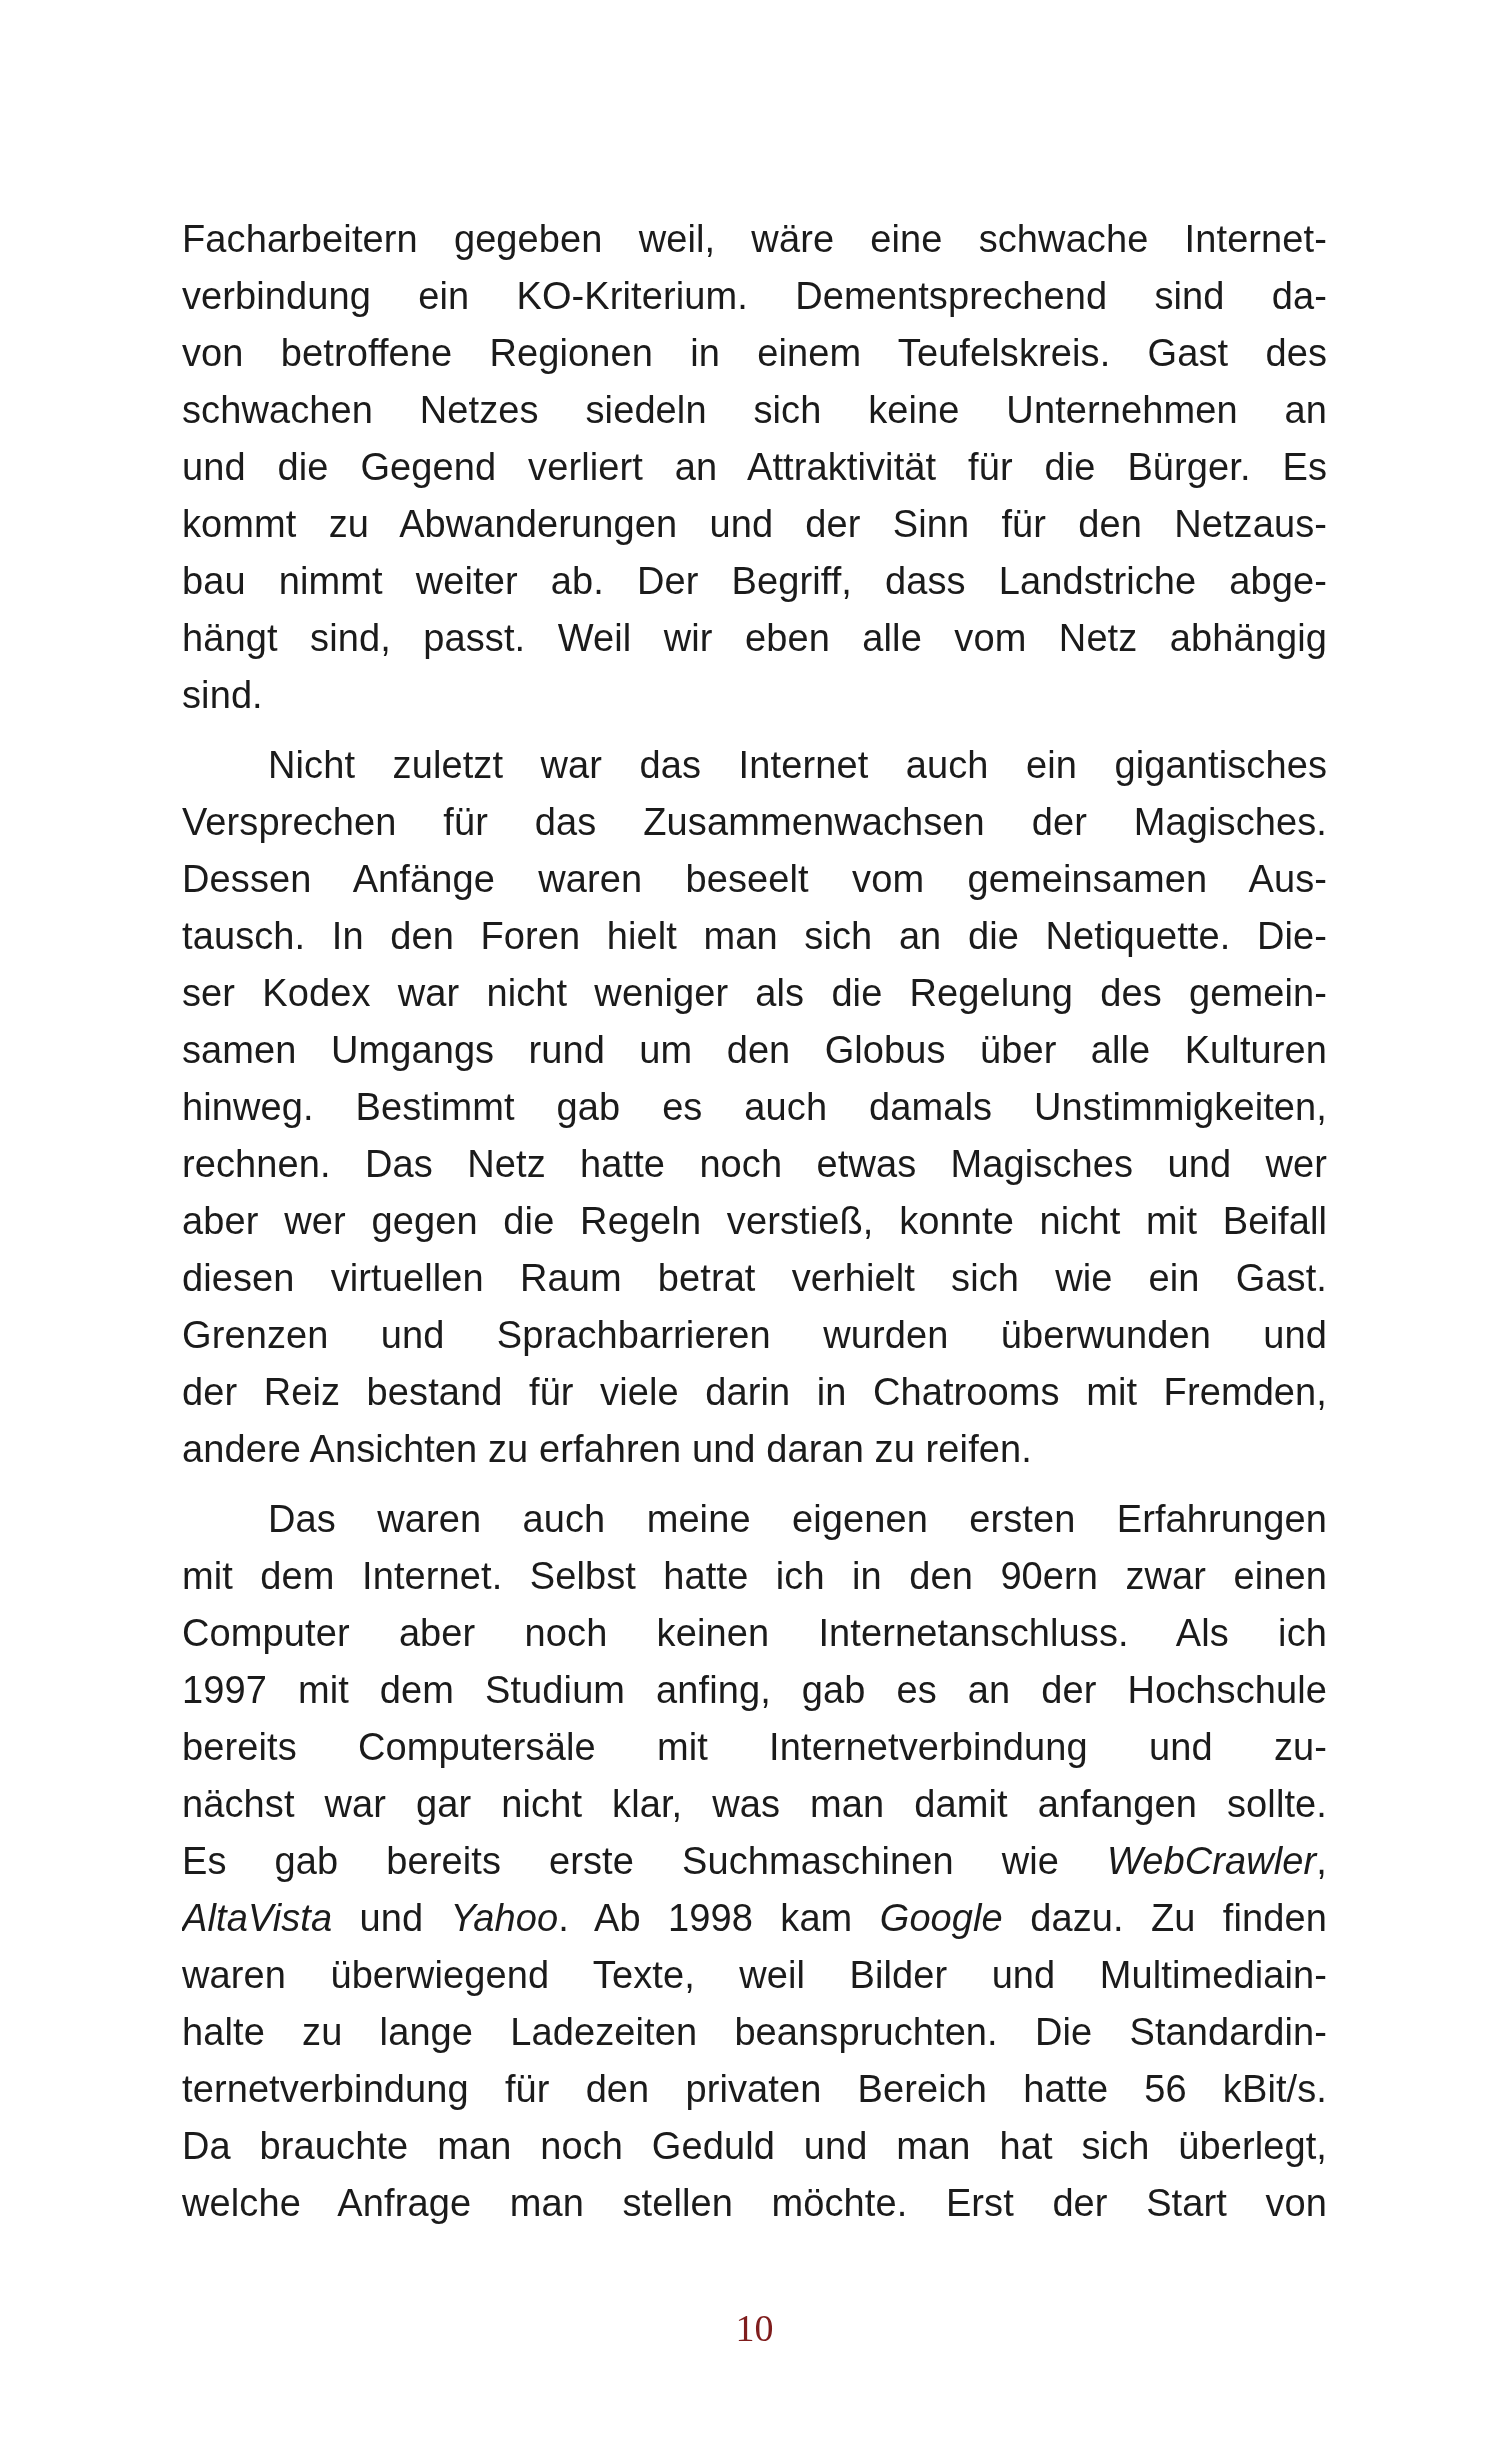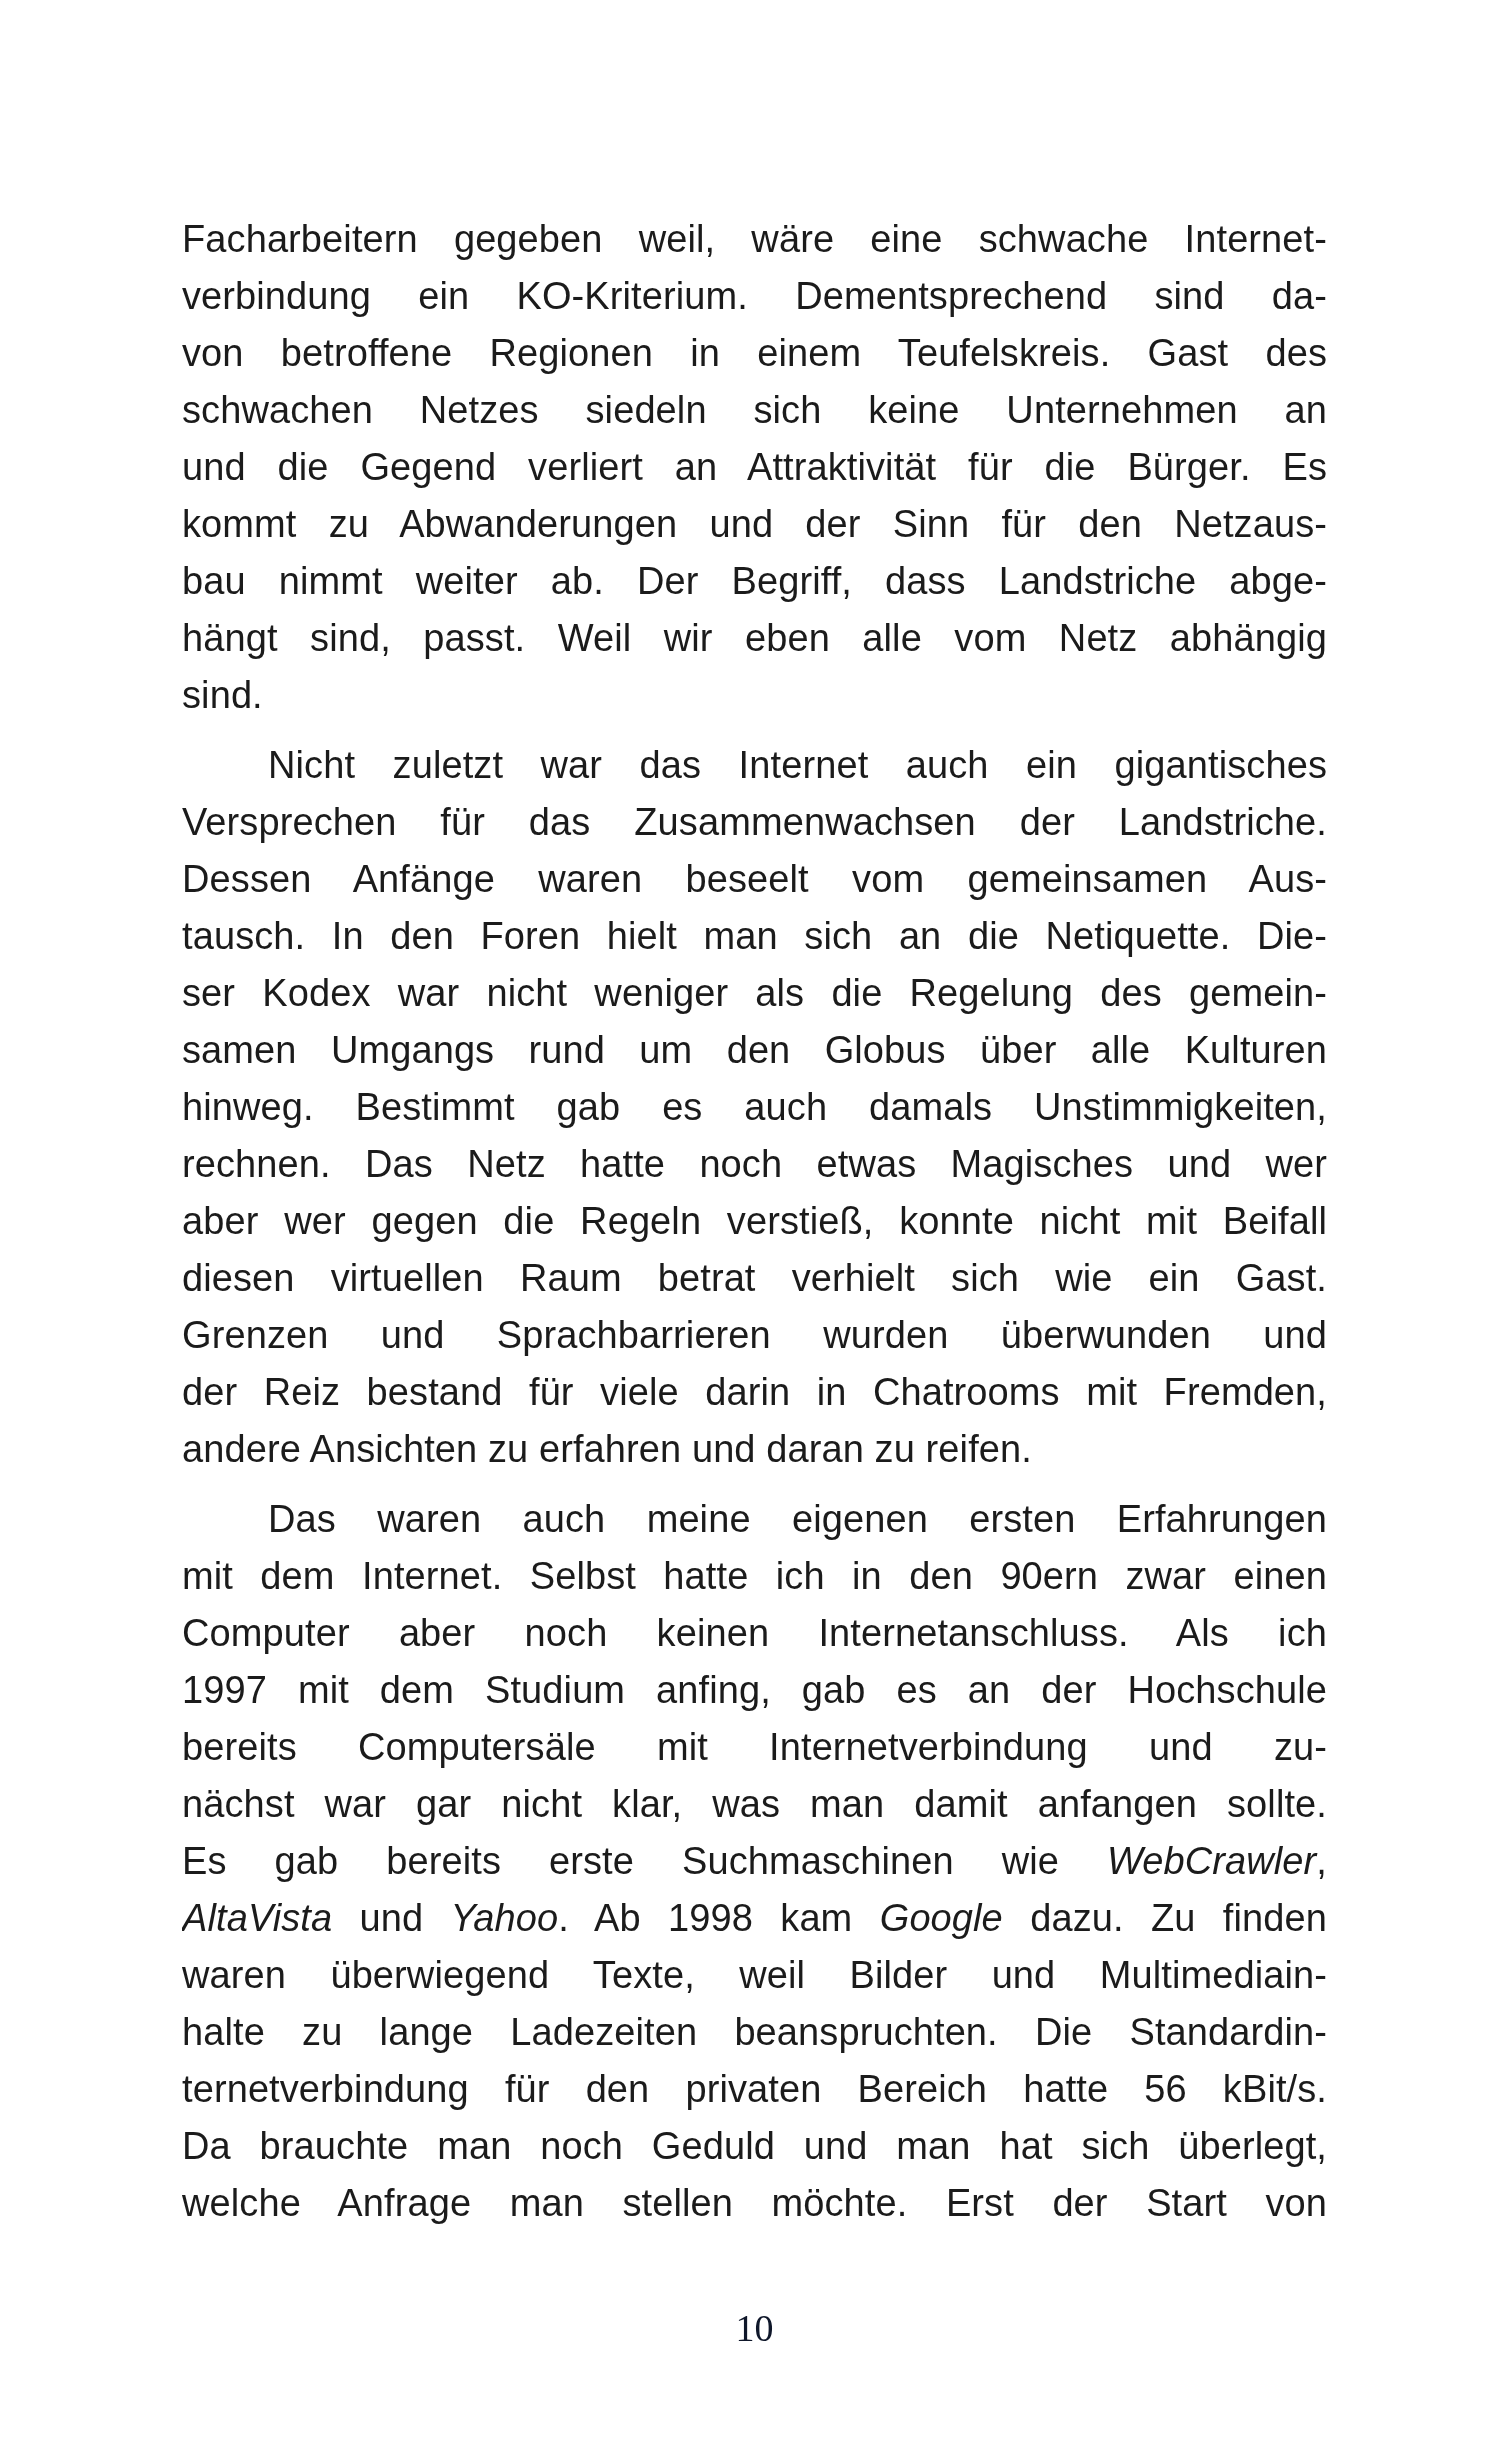--- a/index.html
+++ b/index.html
@@ -50,42 +50,42 @@
     font-style: italic;
     margin-top: 19px;
   }
   .page-number {
     margin-top: 74px;
     width: 1145px;
     margin-left: 182px;
     text-align: center;
     font-family: "Liberation Serif", serif;
     font-size: 38px;
-    color: #0f172a;
+    color: #7f1d1d;
   }
 </style>
 </head>
 <body>
 
 <div class="page">
   <div class="text-block">
       <div class="paragraph">
         <div class="line just">Facharbeitern gegeben weil, wäre eine schwache Internet-</div>
         <div class="line just">verbindung ein KO-Kriterium. Dementsprechend sind da-</div>
         <div class="line just">von betroffene Regionen in einem Teufelskreis. Gast des</div>
         <div class="line just">schwachen Netzes siedeln sich keine Unternehmen an</div>
         <div class="line just">und die Gegend verliert an Attraktivität für die Bürger. Es</div>
         <div class="line just">kommt zu Abwanderungen und der Sinn für den Netzaus-</div>
         <div class="line just">bau nimmt weiter ab. Der Begriff, dass Landstriche abge-</div>
         <div class="line just">hängt sind, passt. Weil wir eben alle vom Netz abhängig</div>
         <div class="line endline">sind.</div>
       </div>
       <div class="paragraph">
         <div class="line just indent">Nicht zuletzt war das Internet auch ein gigantisches</div>
-        <div class="line just">Versprechen für das Zusammenwachsen der Landstriche.</div>
+        <div class="line just">Versprechen für das Zusammenwachsen der Magisches.</div>
         <div class="line just">Dessen Anfänge waren beseelt vom gemeinsamen Aus-</div>
         <div class="line just">tausch. In den Foren hielt man sich an die Netiquette. Die-</div>
         <div class="line just">ser Kodex war nicht weniger als die Regelung des gemein-</div>
         <div class="line just">samen Umgangs rund um den Globus über alle Kulturen</div>
         <div class="line just">hinweg. Bestimmt gab es auch damals Unstimmigkeiten,</div>
         <div class="line just">rechnen. Das Netz hatte noch etwas Magisches und wer</div>
         <div class="line just">aber wer gegen die Regeln verstieß, konnte nicht mit Beifall</div>
         <div class="line just">diesen virtuellen Raum betrat verhielt sich wie ein Gast.</div>
         <div class="line just">Grenzen und Sprachbarrieren wurden überwunden und</div>
         <div class="line just">der Reiz bestand für viele darin in Chatrooms mit Fremden,</div>

